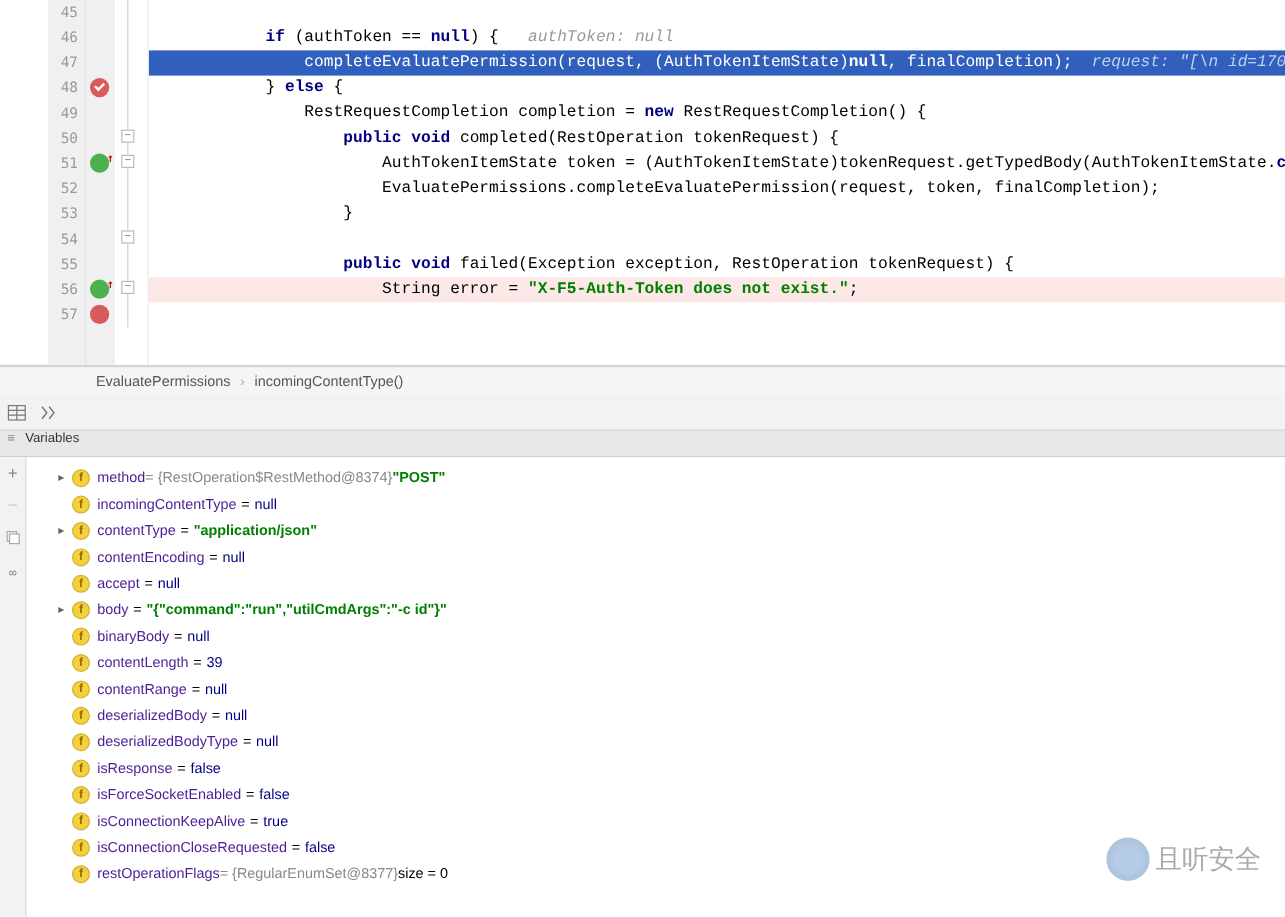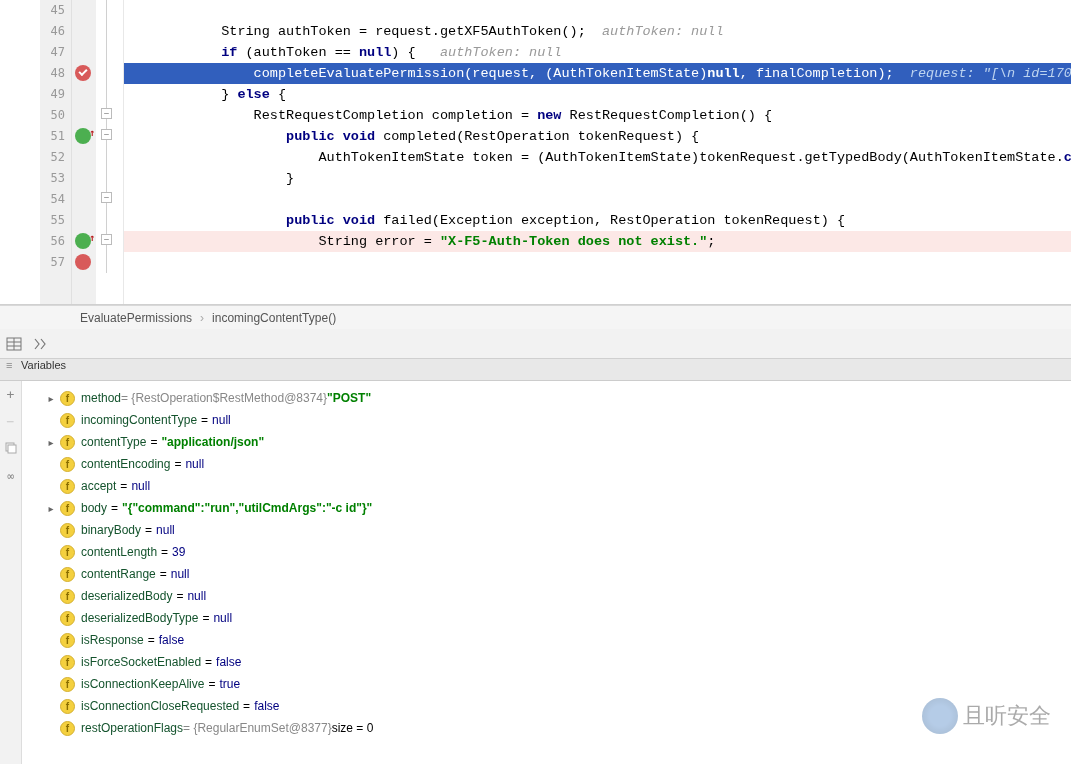--- a/index.html
+++ b/index.html
@@ -137,21 +137,21 @@
   width:18px; text-align:center; color:#666; font-size:10px;
 }
 .f-badge {
   width:15px; height:15px; border-radius:50%;
   background:#f4d03f; color:#8a6d00;
   font-size:10px; font-weight:bold;
   display:inline-flex; align-items:center; justify-content:center;
   margin-right:6px;
   border:1px solid #d4b030;
 }
-.vname { color:#14532d; }
+.vname { color:#4c1d95; }
 .veq { color:#000; margin:0 4px; }
 .vtype { color:#888; }
 .vstr { color:#008000; font-weight:bold; }
 .vval { color:#000080; }
 .watermark {
   position:absolute;
   right:20px;
   bottom:30px;
   display:flex;
   align-items:center;
@@ -194,27 +194,27 @@
   </div>
   <div class="fold-col">
     <div class="fold-guide" style="top:0;height:273px"></div>
     <div class="fold-mark" style="top:108px">−</div>
     <div class="fold-mark" style="top:129px">−</div>
     <div class="fold-mark" style="top:192px">−</div>
     <div class="fold-mark" style="top:234px">−</div>
   </div>
   <div class="code">
     <div class="code-line"></div>
-    <div class="code-line"><span>            String authToken = request.getXF5AuthToken();  </span><span class="hint">authToken: null</span></div>
     <div class="code-line"><span>            </span><span class="kw">if</span><span> (authToken == </span><span class="kw">null</span><span>) {   </span><span class="hint">authToken: null</span></div>
     <div class="code-line hl-line"><span>                completeEvaluatePermission(request, (AuthTokenItemState)</span><span class="kw">null</span><span>, finalCompletion);  </span><span class="hint">request: "[\n id=1704446\n </span></div>
     <div class="code-line"><span>            } </span><span class="kw">else</span><span> {</span></div>
     <div class="code-line"><span>                RestRequestCompletion completion = </span><span class="kw">new</span><span> RestRequestCompletion() {</span></div>
     <div class="code-line"><span>                    </span><span class="kw">public</span><span> </span><span class="kw">void</span><span> completed(RestOperation tokenRequest) {</span></div>
     <div class="code-line"><span>                        AuthTokenItemState token = (AuthTokenItemState)tokenRequest.getTypedBody(AuthTokenItemState.</span><span class="kw">class</span><span>);</span></div>
+    <div class="code-line"><span>                        EvaluatePermissions.completeEvaluatePermission(request, token, finalCompletion);</span></div>
     <div class="code-line"><span>                    }</span></div>
     <div class="code-line"></div>
     <div class="code-line"><span>                    </span><span class="kw">public</span><span> </span><span class="kw">void</span><span> failed(Exception exception, RestOperation tokenRequest) {</span></div>
     <div class="code-line hl-string-line"><span>                        String error = </span><span class="str">"X-F5-Auth-Token does not exist."</span><span>;</span></div>
   </div>
 </div>
 
 <div class="breadcrumb">
   <span>EvaluatePermissions</span>
   <span class="sep">›</span>

